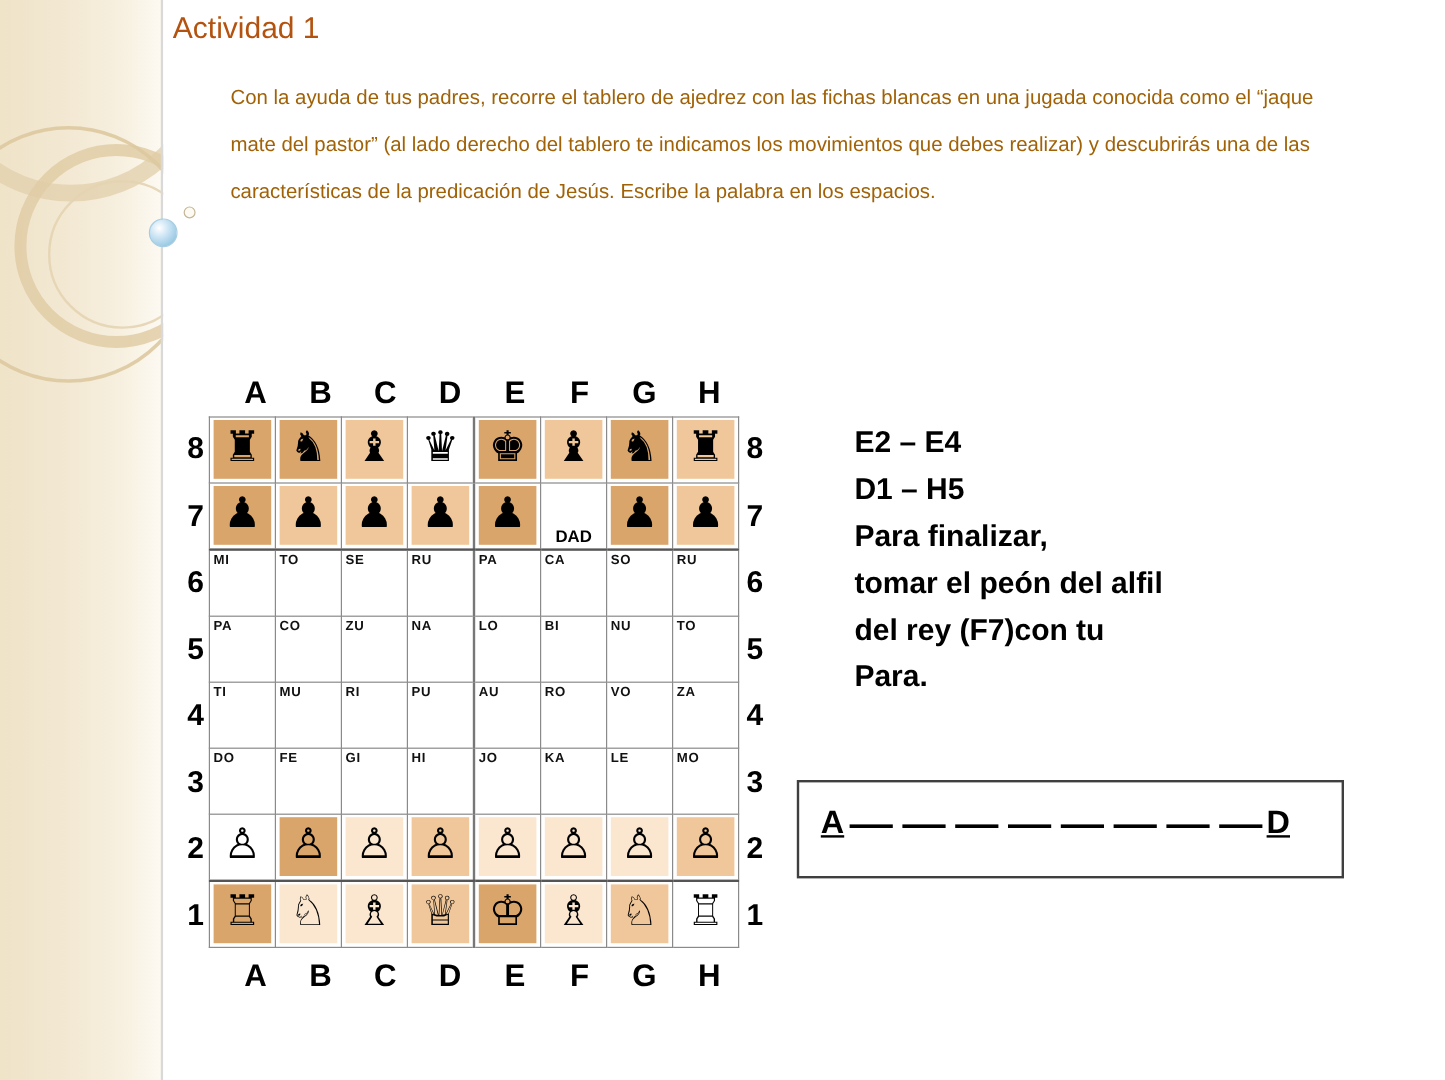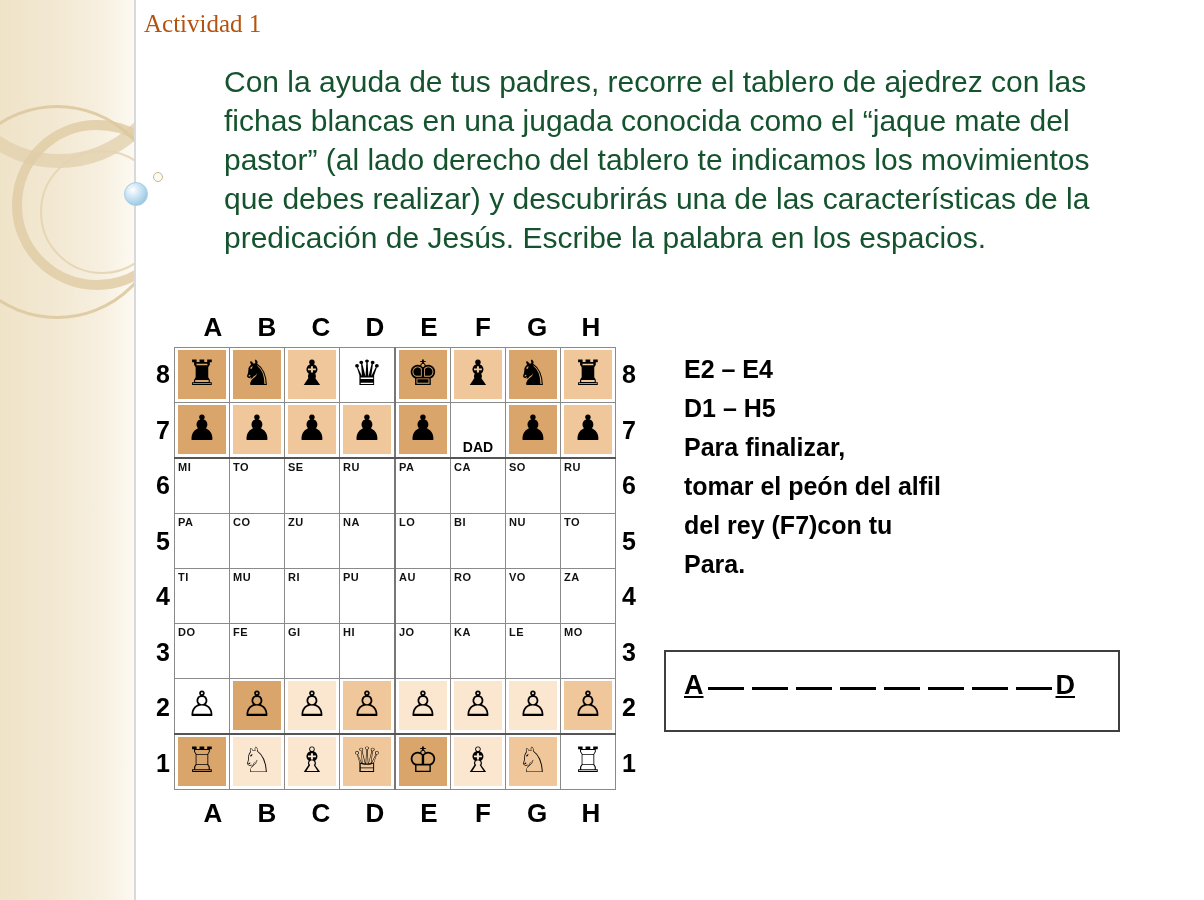--- a/index.html
+++ b/index.html
@@ -60,31 +60,30 @@
   #content {
     position: absolute;
     left: 136px; top: 0;
     width: 1068px; height: 900px;
   }
   #activity-title {
     position: absolute;
     left: 8px; top: 10px;
     font-size: 25px;
     color: #b4530f;
-    font-family: Liberation Serif, serif;
+    font-family: Liberation Sans, sans-serif;
   }
   #activity-paragraph {
     position: absolute;
     left: 56px; top: 62px;
     width: 920px;
-    font-size: 30px;
+    font-size: 17px;
     line-height: 39px;
-    color: #14532d;
+    color: #a16207;
     font-weight: 500;
-    margin-left: 32px;
   }
 
   
   #board-area {
     position: absolute;
     left: 8px; top: 312px;
   }
   .file-row {
     display: flex;
     margin-left: 42px;
@@ -167,21 +166,21 @@
     font-size: 14px;
     font-weight: 700;
     align-items: flex-end;
     justify-content: center;
   }
   .piece-tile.small-label .glyph { transform: none; }
 
   
   #moves {
     position: absolute;
-    left: 548px; top: 350px;
+    left: 576px; top: 350px;
     font-size: 25px;
     font-weight: bold;
     line-height: 39px;
     color: #000;
   }
 
   
   #answer-box {
     position: absolute;
     left: 528px; top: 650px;

